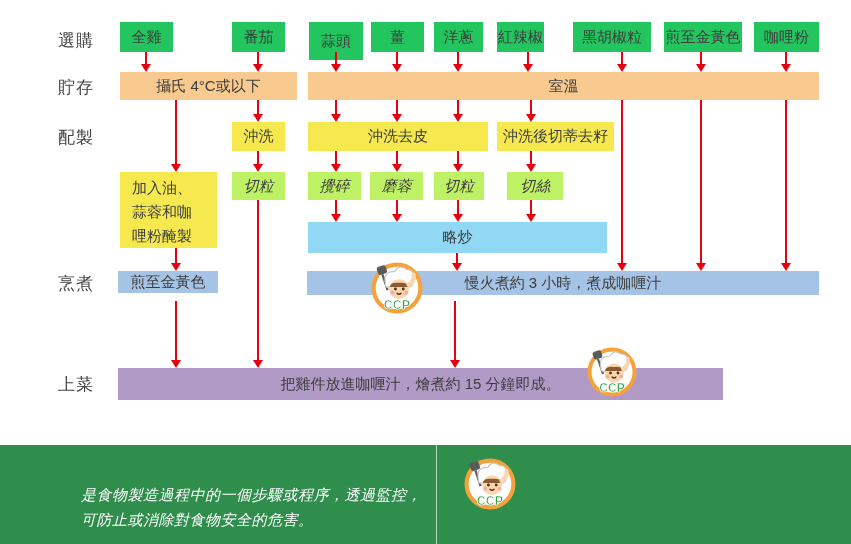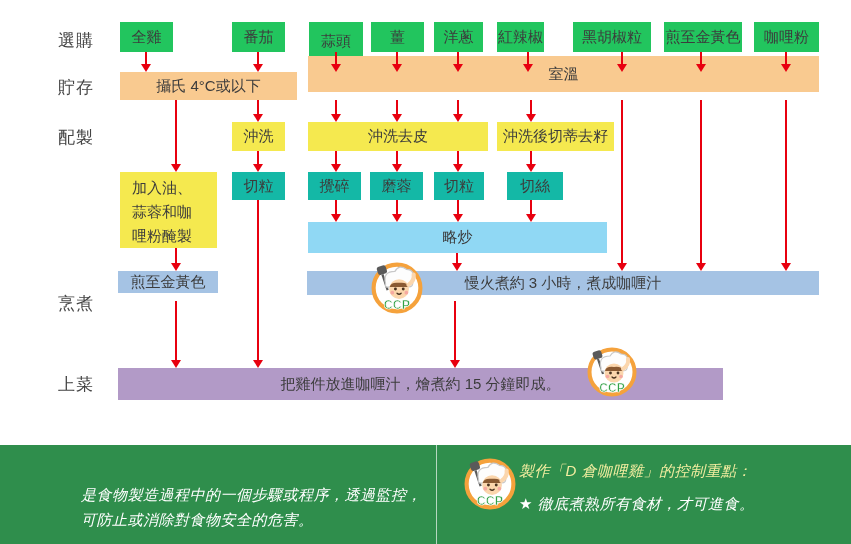--- a/index.html
+++ b/index.html
@@ -5,21 +5,21 @@
   html,body{margin:0;padding:0;background:#ffffff;}
   .canvas{position:relative;width:851px;height:544px;background:#ffffff;overflow:hidden;
           font-family:"Liberation Sans","DejaVu Sans",sans-serif;color:#3c3c3c;}
   .row-label{position:absolute;font-size:17px;color:#444;letter-spacing:1px;z-index:2;}
   .node{position:absolute;display:flex;align-items:center;justify-content:center;
         font-size:15px;color:#3c3c3c;box-sizing:border-box;z-index:2;text-align:center;}
   .t-ingredient{background:#22c55e;}
   .t-storage{background:#f9ca90;}
   .t-prep{background:#f5e94f;}
   .t-marinate{background:#f5e94f;display:block;text-align:left;padding:4px 12px;line-height:24px;}
-  .t-cut{background:#14b8a6;}
+  .t-cut{background:#bef264;font-style:italic;}
   .t-stirfry{background:#90d8f4;}
   .t-cook{background:#a5c3e4;}
   .t-serve{background:#b29ac7;}
   .arrow{position:absolute;z-index:3;}
   .arrow .shaft{position:absolute;left:0;top:0;width:2px;background:#e8000f;}
   .arrow .head{position:absolute;left:-4px;width:0;height:0;
                border-left:5px solid transparent;border-right:5px solid transparent;
                border-top:8px solid #e8000f;}
   .ccp-badge{position:absolute;z-index:5;}
   .footer{position:absolute;left:0;top:445px;width:851px;height:99px;background:#2f8e4c;z-index:4;}
@@ -30,33 +30,33 @@
   .f-rnote{position:absolute;left:519px;top:50px;font-size:15px;font-style:italic;color:#ffffff;letter-spacing:.5px;}
 </style>
 </head>
 <body>
 
 <div class="canvas">
   <div id="flow">
       <div class="row-label" style="left: 58px; top: 29px;">選購</div>
       <div class="row-label" style="left: 58px; top: 76px;">貯存</div>
       <div class="row-label" style="left: 58px; top: 126px;">配製</div>
-      <div class="row-label" style="left: 58px; top: 292px;">烹煮</div>
+      <div class="row-label" style="left: 58px; top: 272px;">烹煮</div>
       <div class="row-label" style="left: 58px; top: 373px; text-align: right;">上菜</div>
       <div class="node t-ingredient" style="left: 120px; top: 22px; width: 53px; height: 30px;">全雞</div>
       <div class="node t-ingredient" style="left: 232px; top: 22px; width: 53px; height: 30px;">番茄</div>
       <div class="node t-ingredient" style="left: 309px; top: 22px; width: 54px; height: 38px;">蒜頭</div>
       <div class="node t-ingredient" style="left: 371px; top: 22px; width: 53px; height: 30px;">薑</div>
       <div class="node t-ingredient" style="left: 434px; top: 22px; width: 49px; height: 30px;">洋蔥</div>
       <div class="node t-ingredient" style="left: 497px; top: 22px; width: 47px; height: 30px;">紅辣椒</div>
       <div class="node t-ingredient" style="left: 573px; top: 22px; width: 78px; height: 30px;">黑胡椒粒</div>
       <div class="node t-ingredient" style="left: 664px; top: 22px; width: 78px; height: 30px;">煎至金黃色</div>
       <div class="node t-ingredient" style="left: 754px; top: 22px; width: 65px; height: 30px;">咖哩粉</div>
       <div class="node t-storage" style="left: 120px; top: 72px; width: 177px; height: 28px;">攝氏 4°C或以下</div>
-      <div class="node t-storage" style="left: 308px; top: 56px; width: 511px; height: 36px; font-family: Liberation Serif, serif;">室溫</div>
+      <div class="node t-storage" style="left: 308px; top: 72px; width: 511px; height: 28px; font-family: Liberation Serif, serif;">室溫</div>
       <div class="node t-prep" style="left: 232px; top: 122px; width: 53px; height: 29px;">沖洗</div>
       <div class="node t-prep" style="left: 308px; top: 122px; width: 180px; height: 29px;">沖洗去皮</div>
       <div class="node t-prep" style="left: 497px; top: 122px; width: 117px; height: 29px;">沖洗後切蒂去籽</div>
       <div class="node t-marinate" style="left: 120px; top: 172px; width: 97px; height: 76px;">加入油、蒜蓉和咖哩粉醃製</div>
       <div class="node t-cut" style="left: 232px; top: 172px; width: 53px; height: 28px;">切粒</div>
       <div class="node t-cut" style="left: 308px; top: 172px; width: 53px; height: 28px;">攪碎</div>
       <div class="node t-cut" style="left: 370px; top: 172px; width: 53px; height: 28px;">磨蓉</div>
       <div class="node t-cut" style="left: 434px; top: 172px; width: 50px; height: 28px;">切粒</div>
       <div class="node t-cut" style="left: 507px; top: 172px; width: 56px; height: 28px;">切絲</div>
       <div class="node t-stirfry" style="left: 308px; top: 222px; width: 299px; height: 31px;">略炒</div>
@@ -236,16 +236,14 @@
             <path d="M18 24 Q19 19 27 20 Q35 19 36 24" fill="#8a5a33"></path>
             <circle cx="23.5" cy="26" r="1.4" fill="#4a3320"></circle>
             <circle cx="31" cy="26" r="1.4" fill="#4a3320"></circle>
             <circle cx="20.5" cy="29.5" r="1.8" fill="#f6a9a1"></circle>
             <circle cx="34" cy="29.5" r="1.8" fill="#f6a9a1"></circle>
             <path d="M25 30 Q27 32 29 30" fill="none" stroke="#4a3320" stroke-width="1.2" stroke-linecap="round"></path>
             <path d="M36 22 Q42 18 41 12" fill="none" stroke="#fbd6ad" stroke-width="4" stroke-linecap="round"></path>
             <text x="25" y="45" font-size="12" font-weight="bold" font-family="Liberation Sans,sans-serif" fill="#2fa043" stroke="#ffffff" stroke-width="0.6" text-anchor="middle">CCP</text>
           </svg></div>
       </div>
-    <div class="f-rtitle">製作「D 倉咖哩雞」的控制重點：</div>
-    <div class="f-rnote">★ 徹底煮熟所有食材，才可進食。</div>
   </div>
 </div>
 
 </body></html>

